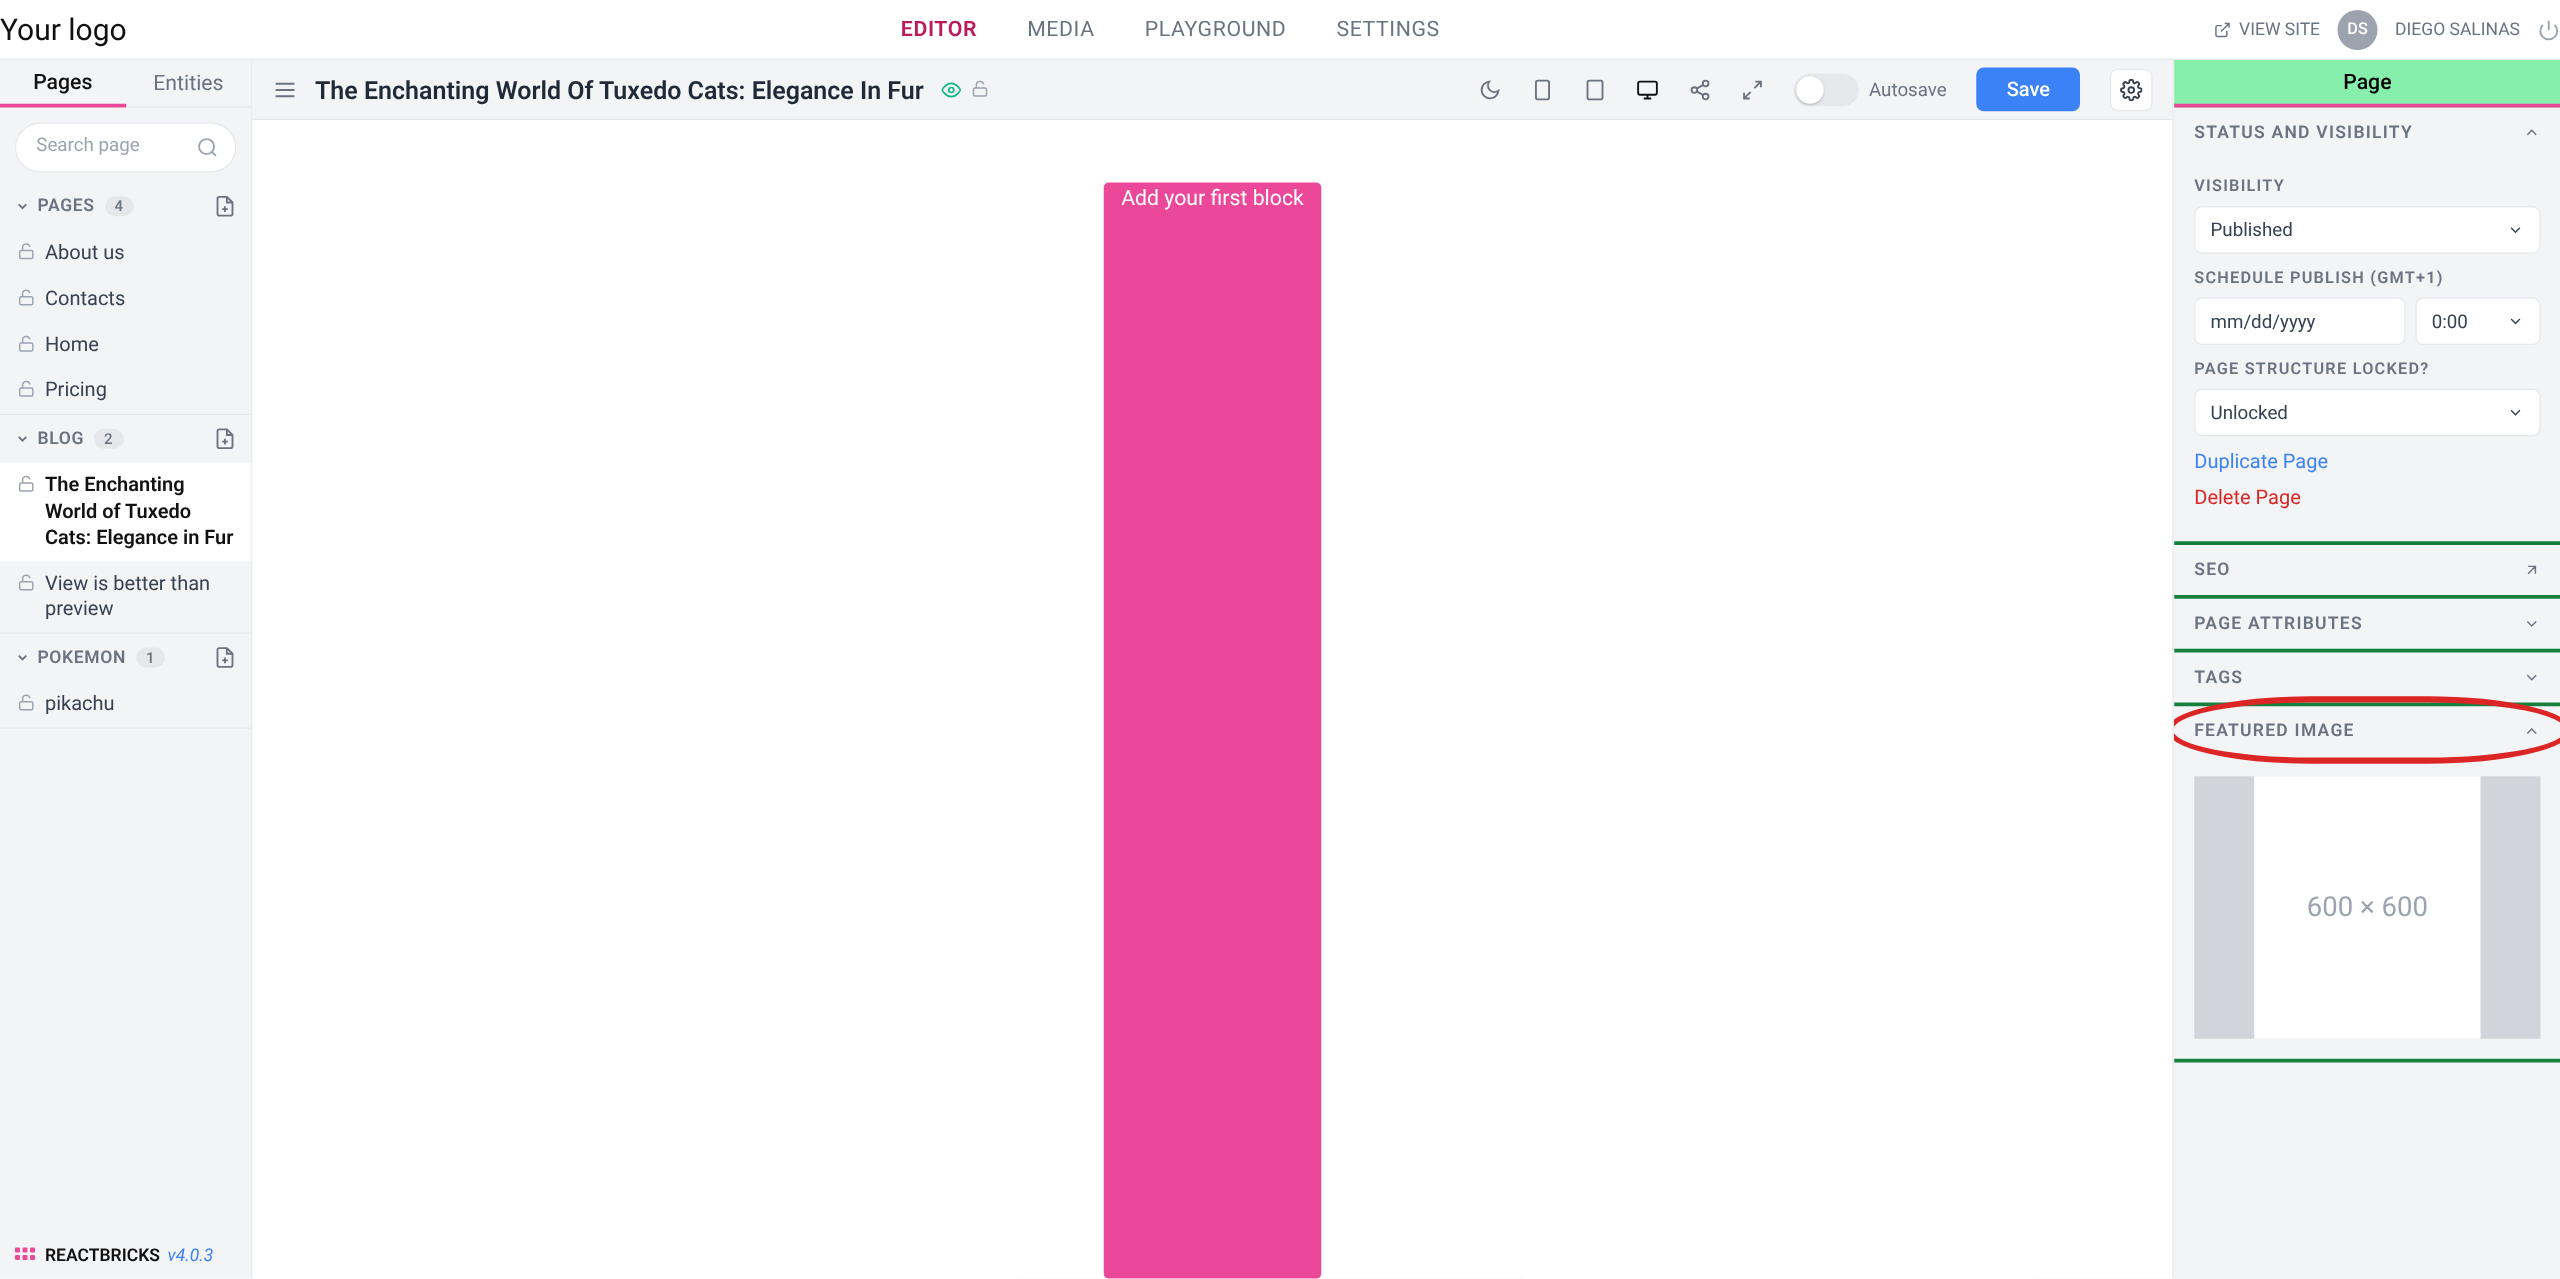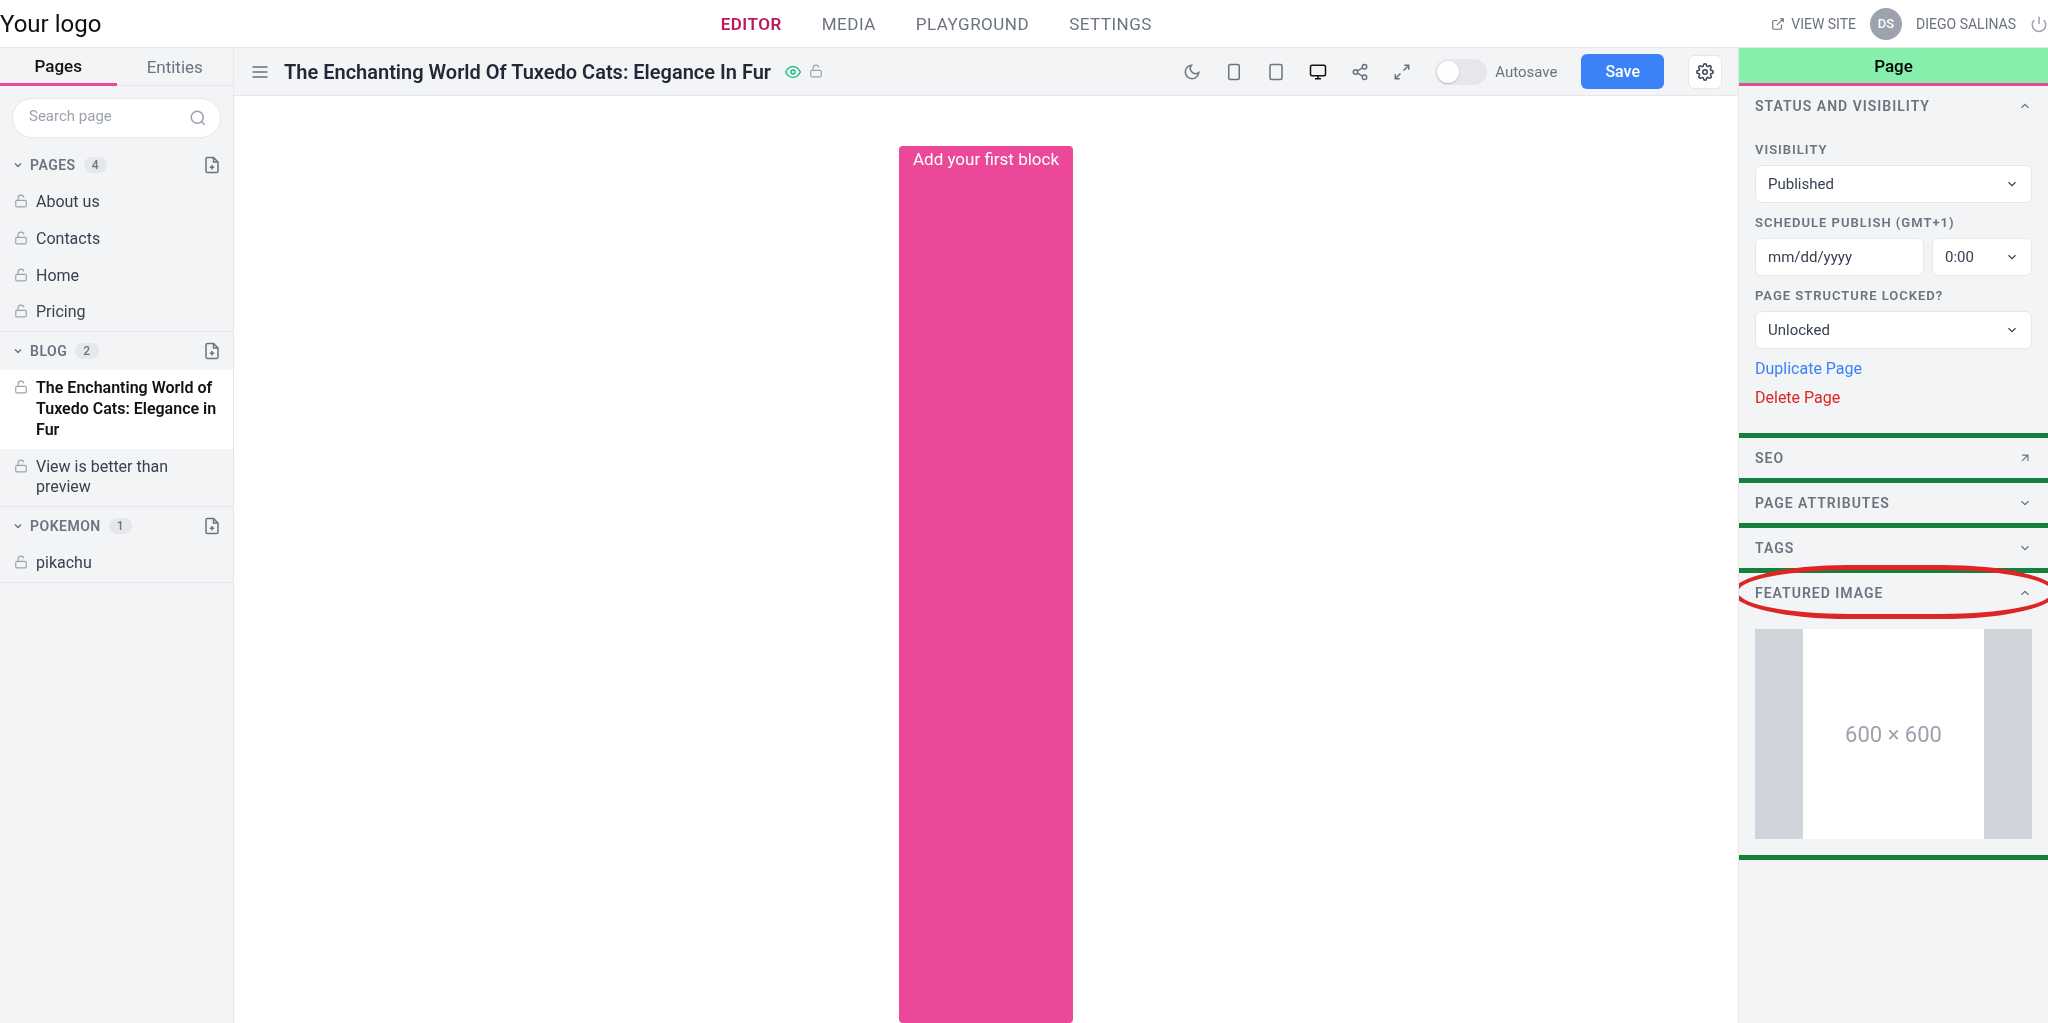--- a/index.html
+++ b/index.html
@@ -9,21 +9,21 @@
 .logo{font-size:24px;font-weight:400;color:#111}
 .topnav{flex:1;display:flex;justify-content:center;gap:40px}
 .topnav a{font-size:17px;color:#6b7280;text-decoration:none;letter-spacing:.5px;cursor:pointer}
 .topnav a.active{color:#be185d;font-weight:600}
 .topright{display:flex;align-items:center;gap:14px}
 .viewsite{font-size:14px;color:#6b7280;display:flex;align-items:center;gap:6px;cursor:pointer}
 .avatar{width:32px;height:32px;border-radius:50%;background:#9ca3af;color:#fff;display:flex;align-items:center;justify-content:center;font-size:13px;font-weight:500}
 .username{font-size:14px;color:#6b7280}
 .power{color:#9ca3af;cursor:pointer}
 .body{flex:1;display:flex;overflow:hidden}
-.sidebar{width:234px;background:#f3f4f6;border-right:1px solid #e5e7eb;display:flex;flex-direction:column}
+.sidebar{width:202px;background:#f3f4f6;border-right:1px solid #e5e7eb;display:flex;flex-direction:column}
 .sidetabs{display:flex;height:38px}
 .sidetab{flex:1;font-size:17px;color:#6b7280;display:flex;align-items:center;justify-content:center;cursor:pointer;border-bottom:1px solid #e5e7eb}
 .sidetab.active{color:#111;font-weight:500;border-bottom:3px solid #ec4899}
 .search{margin:12px 12px 8px;position:relative}
 .search input{width:100%;height:40px;border:1px solid #e5e7eb;border-radius:20px;padding:0 40px 4px 16px;font-size:15px;background:#fff;color:#6b7280}
 .search input::placeholder{color:#9ca3af}
 .search .mag{position:absolute;right:14px;top:50%;transform:translateY(-50%);color:#9ca3af}
 .group{border-bottom:1px solid #e5e7eb}
 .grouphead{display:flex;align-items:center;padding:10px 12px;font-size:14px;font-weight:600;color:#6b7280;letter-spacing:.5px;cursor:pointer}
 .grouphead .chev{margin-right:6px}
@@ -47,21 +47,21 @@
 .device.active{color:#111}
 .toggle{width:52px;height:26px;background:#e5e7eb;border-radius:13px;position:relative;cursor:pointer}
 .toggle::after{content:"";position:absolute;width:22px;height:22px;background:#fff;border-radius:50%;top:2px;left:2px;box-shadow:0 1px 2px rgba(0,0,0,.2)}
 .autosave{font-size:15px;color:#6b7280}
 .savebtn{background:#3b82f6;color:#fff;border:none;padding:8px 24px;border-radius:6px;font-size:16px;font-weight:500;cursor:pointer}
 .gear{width:34px;height:34px;border:1px solid #e5e7eb;border-radius:6px;display:flex;align-items:center;justify-content:center;color:#374151;cursor:pointer;background:#fff}
 .canvas{flex:1;background:#fff;margin:0;display:flex;justify-content:center;padding-top:50px}
 .addblock{background:#ec4899;color:#fff;padding:3px 14px;border-radius:4px;font-size:17px;cursor:pointer}
 .inspector{width:310px;background:#f3f4f6;border-left:1px solid #e5e7eb;display:flex;flex-direction:column;overflow-y:auto}
 .insptab{height:38px;display:flex;align-items:center;justify-content:center;font-size:17px;font-weight:500;border-bottom:3px solid #ec4899;background:#86efac}
-.section{border-bottom:5px solid #15803d}
+.section{border-bottom:3px solid #15803d}
 .sechead{display:flex;align-items:center;padding:12px 16px;font-size:14px;font-weight:600;color:#6b7280;letter-spacing:1px;cursor:pointer}
 .sechead .chev{margin-left:auto}
 .secbody{padding:4px 16px 16px}
 .label{font-size:13px;font-weight:600;color:#6b7280;letter-spacing:1px;margin:12px 0 8px}
 .select{width:100%;height:38px;border:1px solid #e5e7eb;border-radius:6px;background:#fff;padding:0 12px;display:flex;align-items:center;justify-content:space-between;font-size:15px;color:#374151;cursor:pointer}
 .daterow{display:flex;gap:8px}
 .daterow .select:first-child{flex:1}
 .daterow .select:last-child{width:100px}
 .linkbtn{font-size:16px;cursor:pointer;margin:10px 0;display:block}
 .linkbtn.blue{color:#3b82f6}
@@ -197,20 +197,32 @@
         </div>
         <div class="pageitem">
             <svg class="lock" width="14" height="14" viewBox="0 0 24 24" fill="none" stroke="currentColor" stroke-width="2">
               <rect x="3" y="11" width="18" height="11" rx="2"></rect>
               <path d="M7 11V7a5 5 0 019.9-1"></path>
             </svg>
             <span class="txt">pikachu</span>
           </div>
       </div>
 
+      <div class="footer">
+        <div class="dots">
+            <i></i>
+            <i></i>
+            <i></i>
+            <i></i>
+            <i></i>
+            <i></i>
+          </div>
+        <span>REACTBRICKS</span>
+        <span class="ver">v4.0.3</span>
+      </div>
     </div>
 
     <div class="main">
       <div class="editbar">
         <svg class="hamb" width="20" height="20" viewBox="0 0 24 24" fill="none" stroke="currentColor" stroke-width="2">
             <path d="M3 6h18M3 12h18M3 18h18"></path>
           </svg>
         <div class="title">The Enchanting World Of Tuxedo Cats: Elegance In Fur</div>
         <div class="titleicons">
           <svg width="16" height="16" viewBox="0 0 24 24" fill="none" stroke="#10b981" stroke-width="2">

